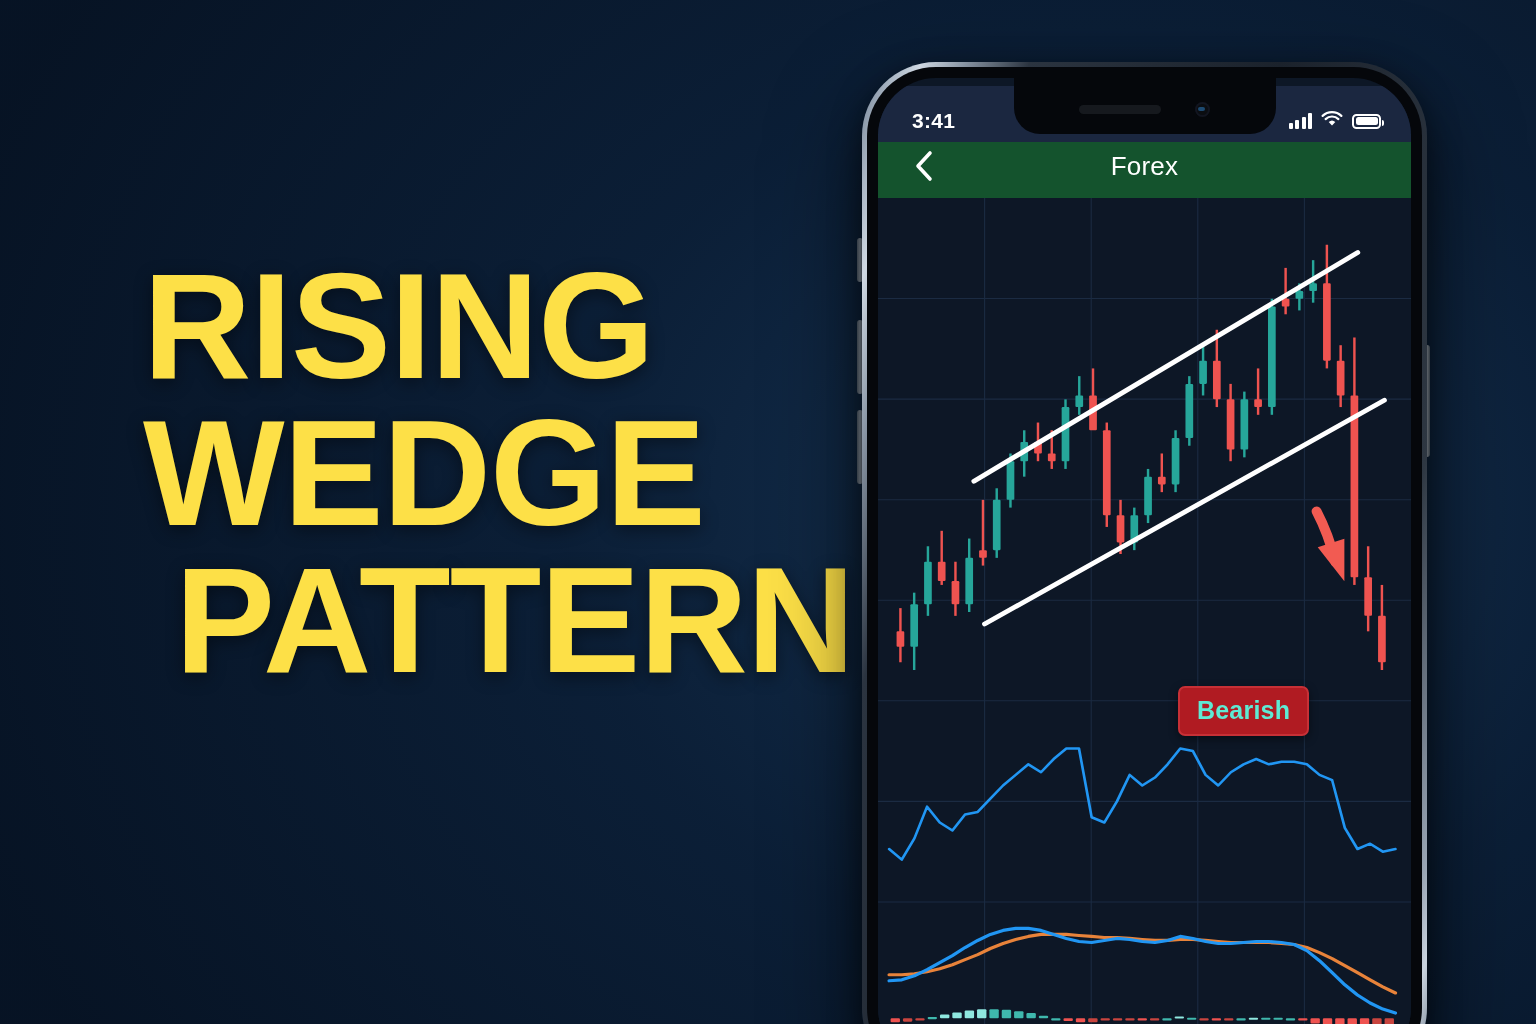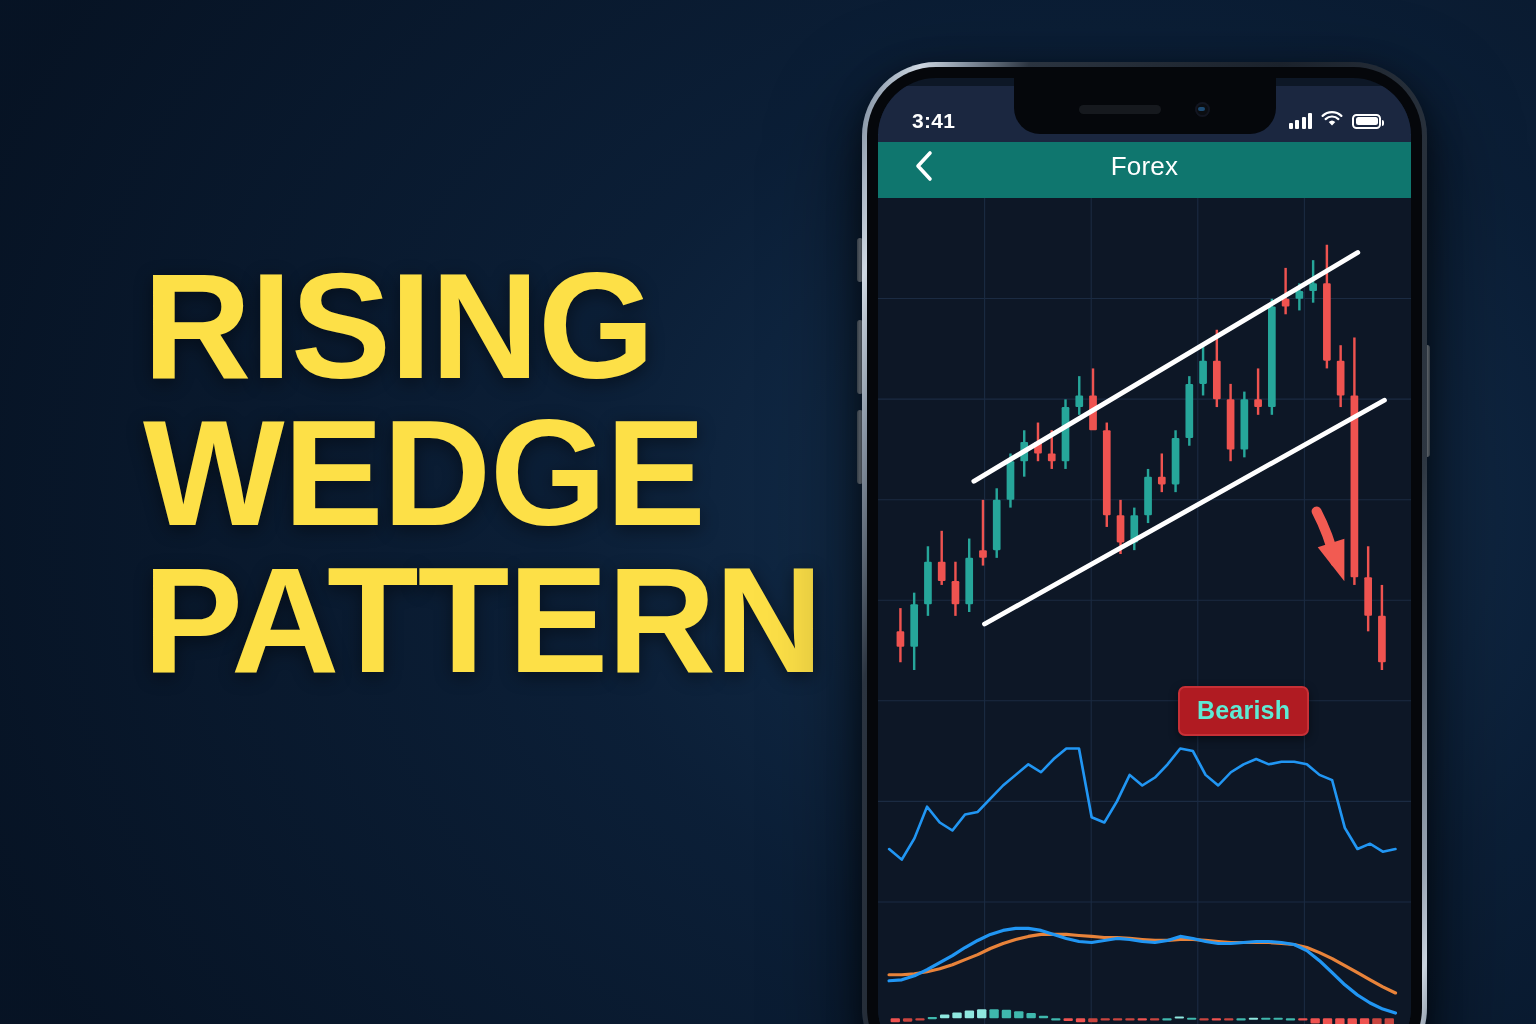--- a/index.html
+++ b/index.html
@@ -29,21 +29,21 @@
     font-family:"Liberation Sans Narrow","Liberation Sans",sans-serif;
     font-weight:bold;
     font-size:152px;
     line-height:0.98;
     letter-spacing:-1px;
     text-shadow:0 4px 18px rgba(0,0,0,.45);
   }
   #headline .ln { display:block; transform:scaleX(1.0); transform-origin:left center; white-space:nowrap; }
   #headline .ln.l1 { font-size:150px; }
   #headline .ln.l2 { font-size:150px; }
-  #headline .ln.l3 { font-size:150px; }
+  #headline .ln.l3 { font-size:150px;margin-left:32px; }
 
   
   #phone {
     position:absolute;
     left:862px; top:62px;
     width:565px; height:1020px;
     border-radius:74px;
     background:linear-gradient(105deg,#6e7d8f 0%,#aab6c4 4%,#cfd8e2 7%,#8b97a6 12%,#2b3440 20%,#1b222c 50%,#2e3742 80%,#9aa6b5 93%,#c9d3de 96%,#6d7a8a 100%);
     padding:5px;
     box-shadow:0 38px 90px rgba(0,0,0,.62), 0 10px 30px rgba(0,0,0,.5);
@@ -98,21 +98,21 @@
   .bars i:nth-child(2){height:9px}
   .bars i:nth-child(3){height:12px}
   .bars i:nth-child(4){height:16px}
   .batt { width:29px; height:15px; border:2px solid #fff; border-radius:4.5px; position:relative; }
   .batt::after { content:""; position:absolute; right:-5px; top:4px; width:2.5px; height:6px; background:#fff; border-radius:0 2px 2px 0; }
   .batt i { position:absolute; left:1.5px; top:1.5px; bottom:1.5px; width:22px; background:#fff; border-radius:2.5px; display:block; }
 
   
   #navbar {
     position:absolute; top:56px; left:0; right:0; height:64px;
-    background:#0f766e; z-index:14;
+    background:#14532d; z-index:14;
     display:flex; align-items:center; justify-content:center;
   }
   #backbtn {
     position:absolute; left:28px; top:50%; transform:translateY(-50%);
     width:34px; height:34px; display:flex; align-items:center; justify-content:center;
     cursor:pointer;
   }
   #navtitle { color:#fff; font-size:26px; font-weight:500; letter-spacing:.2px; }
 
   

